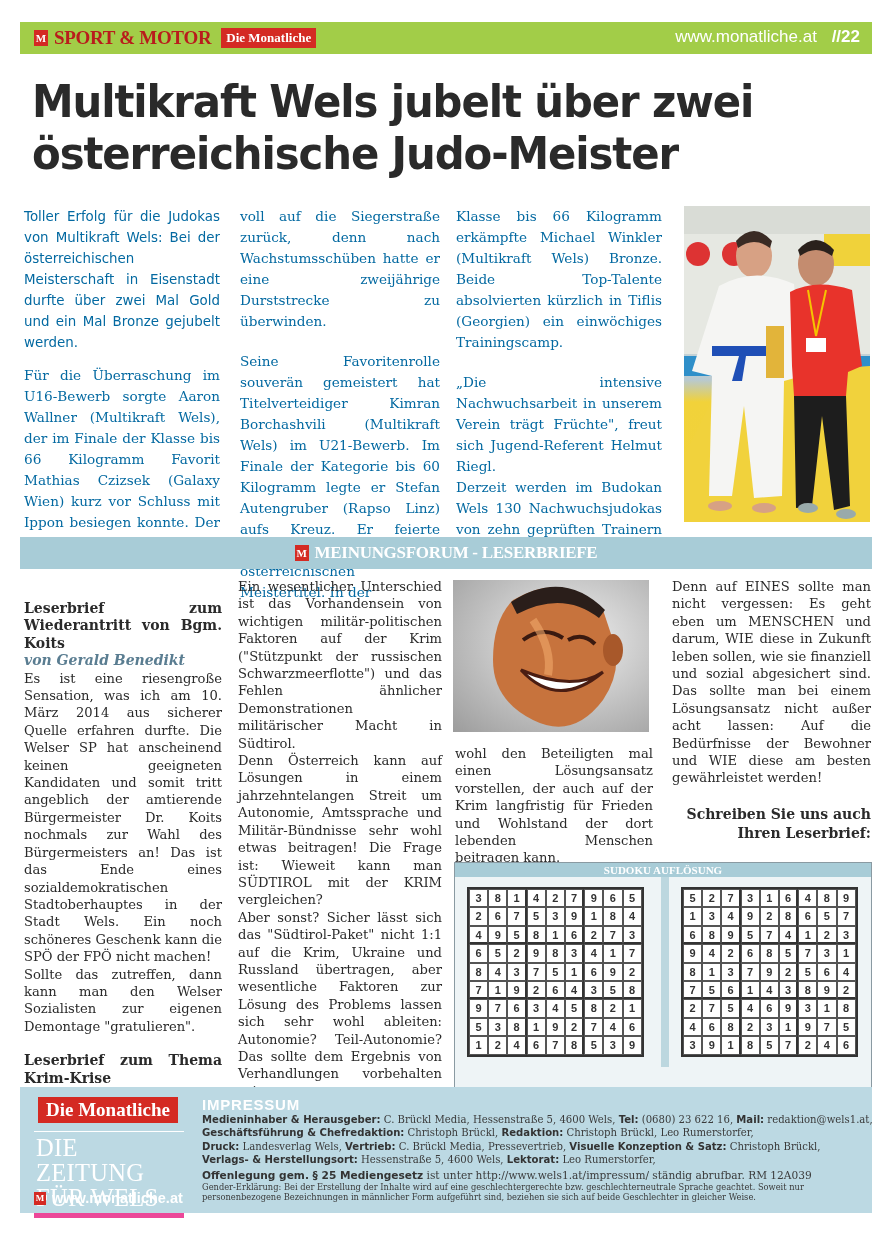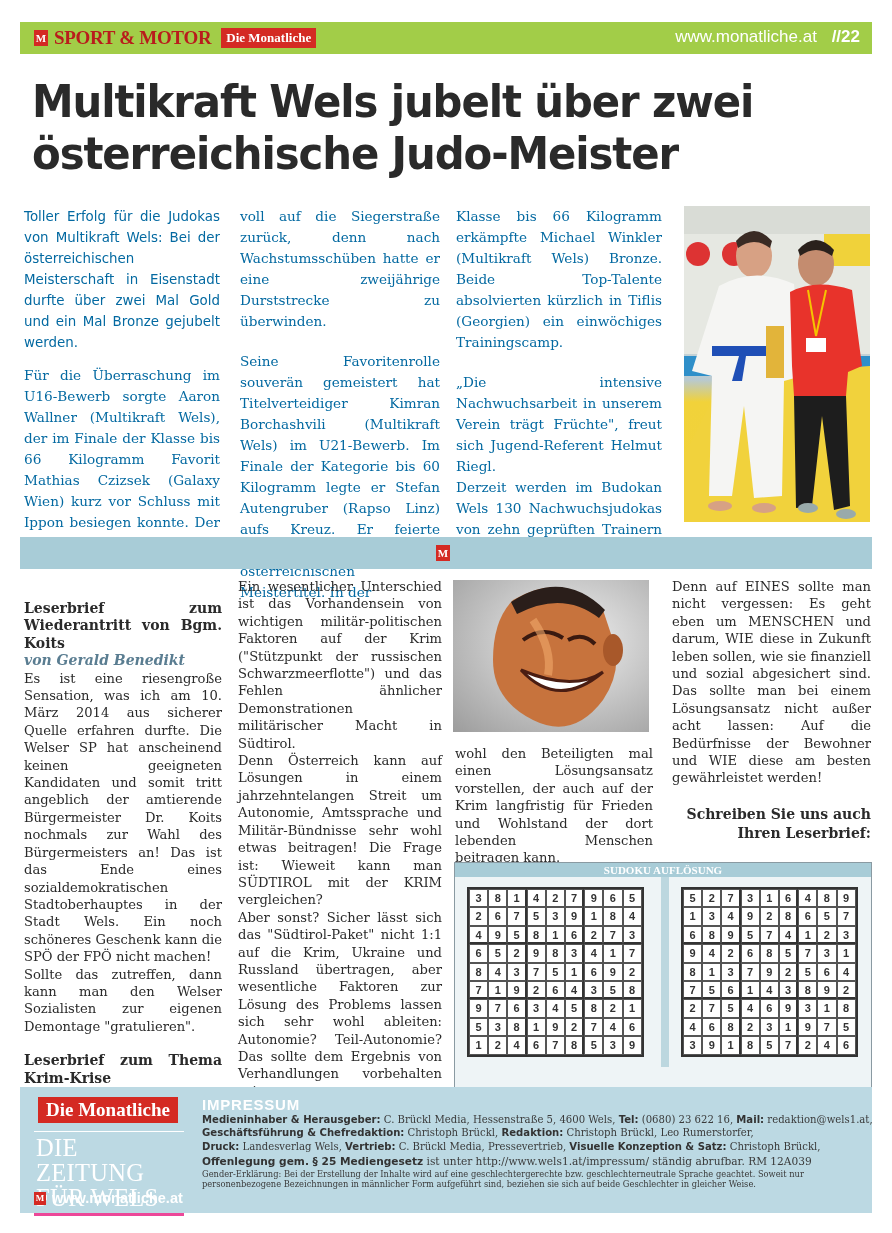--- a/index.html
+++ b/index.html
@@ -52,21 +52,21 @@
   .sgrid span { border: 1px solid #555; font-family: "Liberation Sans", sans-serif; font-weight: bold; font-size: 11px; color: #333; text-align: center; line-height: 16.4px; }
   .sgrid span.br { border-right: 2px solid #333; }
   .sgrid span.bb { border-bottom: 2px solid #333; }
   .sg1 { left: 12px; }
   .sg2 { left: 226px; }
   .sudoku-divider { position: absolute; left: 206px; top: 14px; width: 8px; height: 190px; background: #bcd7df; }
 
   
   .footer { position: absolute; left: 20px; top: 1087px; width: 852px; height: 126px; background: #bcd9e3; }
   .f-logo { position: absolute; left: 18px; top: 10px; width: 140px; height: 26px; background: #d42a23; color: #fff; font-family: "Liberation Serif", serif; font-weight: bold; font-size: 19px; text-align: center; line-height: 26px; }
-  .f-slogan { position: absolute; left: 14px; top: 44px; width: 150px; font-family: "Liberation Serif", serif; font-size: 24.5px; line-height: 25px; color: #ffffff; letter-spacing: 0.3px; border-top: 1px solid #fff; border-bottom: 3px solid #ec4899; padding: 3px 0 3px 2px; }
+  .f-slogan { position: absolute; left: 14px; top: 44px; width: 150px; font-family: "Liberation Serif", serif; font-size: 24.5px; line-height: 25px; color: #ffffff; letter-spacing: 0.3px; border-top: 1px solid #fff; border-bottom: 5px solid #ec4899; padding: 3px 0 3px 2px; }
   .f-url { position: absolute; left: 14px; top: 103px; font-family: "Liberation Sans", sans-serif; font-size: 14.5px; font-weight: bold; color: #ffffff; display: flex; align-items: center; }
   .f-url .m-logo { width: 12px; height: 13px; font-size: 9px; line-height: 13px; }
   .impressum { position: absolute; left: 182px; top: 10px; width: 664px; color: #3a3a3a; }
   .imp-title { font-family: "Liberation Sans", sans-serif; font-weight: bold; font-size: 15px; color: #ffffff; letter-spacing: 0.8px; line-height: 16px; }
   .imp-line { font-family: "DejaVu Serif", serif; font-size: 10.1px; line-height: 13.4px; white-space: nowrap; }
   .imp-line b { font-family: "DejaVu Sans", sans-serif; font-weight: bold; color: #333; }
   .imp-line.strong { font-size: 10.6px; margin-top: 2px; }
   .imp-small { font-family: "DejaVu Serif", serif; font-size: 8.3px; line-height: 10.4px; color: #3a3a3a; white-space: nowrap; }
 </style>
 </head>
@@ -127,20 +127,21 @@
     <line x1="124" y1="84" x2="132" y2="130" stroke="#f5c400" stroke-width="2"></line>
     <line x1="142" y1="84" x2="132" y2="130" stroke="#f5c400" stroke-width="2"></line>
     <rect x="122" y="132" width="20" height="14" fill="#fff"></rect>
     <ellipse cx="124" cy="302" rx="10" ry="5" fill="#9aa"></ellipse>
     <ellipse cx="162" cy="308" rx="10" ry="5" fill="#9aa"></ellipse>
   </svg>
 </div>
 
 <div class="forum-bar">
   <span class="m-logo">M</span>
+  <span class="forum-title">MEINUNGSFORUM - LESERBRIEFE</span>
 </div>
 
 <div class="fcol f1">
   <div class="lt-title">Leserbrief zum Wiederantritt von Bgm. Koits</div>
   <div class="lt-author">von Gerald Benedikt</div>
   <p>Es ist eine riesengroße Sensation, was ich am 10. März 2014 aus sicherer Quelle erfahren durfte. Die Welser SP hat anscheinend keinen geeigneten Kandidaten und somit tritt angeblich der amtierende Bürgermeister Dr. Koits nochmals zur Wahl des Bürgermeisters an! Das ist das Ende eines sozialdemokratischen Stadtoberhauptes in der Stadt Wels. Ein noch schöneres Geschenk kann die SPÖ der FPÖ nicht machen!</p>
   <p>Sollte das zutreffen, dann kann man den Welser Sozialisten zur eigenen Demontage "gratulieren".</p>
   <div class="gap"></div>
   <div class="lt-title">Leserbrief zum Thema Krim-Krise</div>
   <div class="lt-author">von Helmut Hoffmann</div>
@@ -361,19 +362,22 @@
     <div class="imp-title">IMPRESSUM</div>
     <div class="imp-line">
       <b>Medieninhaber &amp; Herausgeber:</b><span> C. Brückl Media, Hessenstraße 5, 4600 Wels, </span><b>Tel:</b><span> (0680) 23 622 16,  </span><b>Mail:</b><span> redaktion@wels1.at,</span>
     </div>
     <div class="imp-line">
       <b>Geschäftsführung &amp; Chefredaktion:</b><span> Christoph Brückl, </span><b>Redaktion:</b><span> Christoph Brückl, Leo Rumerstorfer,</span>
     </div>
     <div class="imp-line">
       <b>Druck:</b><span> Landesverlag Wels, </span><b>Vertrieb:</b><span> C. Brückl Media, Pressevertrieb, </span><b>Visuelle Konzeption &amp; Satz:</b><span> Christoph Brückl,</span>
     </div>
+    <div class="imp-line">
+      <b>Verlags- &amp; Herstellungsort:</b><span> Hessenstraße 5, 4600 Wels, </span><b>Lektorat:</b><span> Leo Rumerstorfer,</span>
+    </div>
     <div class="imp-line strong">
       <b>Offenlegung gem. § 25 Mediengesetz</b><span> ist unter http://www.wels1.at/impressum/ ständig abrufbar. RM 12A039</span>
     </div>
     <div class="imp-small">Gender-Erklärung: Bei der Erstellung der Inhalte wird auf eine geschlechtergerechte bzw. geschlechterneutrale Sprache geachtet. Soweit nur</div>
     <div class="imp-small">personenbezogene Bezeichnungen in männlicher Form aufgeführt sind, beziehen sie sich auf beide Geschlechter in gleicher Weise.</div>
   </div>
 </div>
 
 </body></html>

